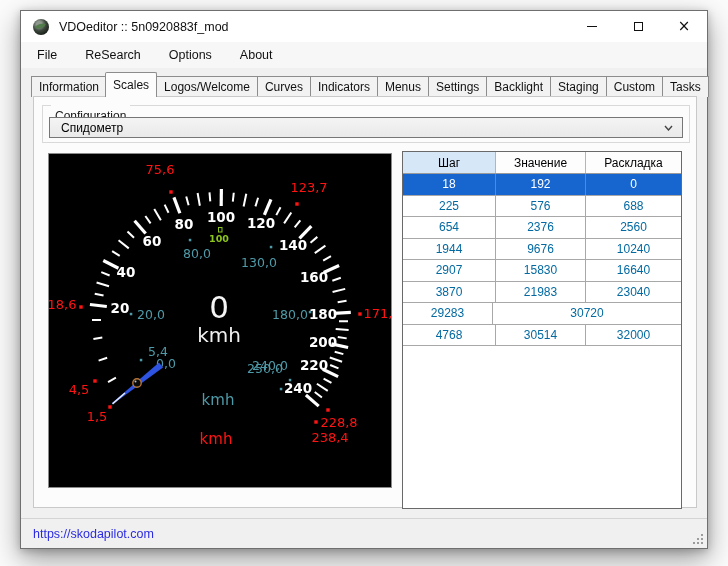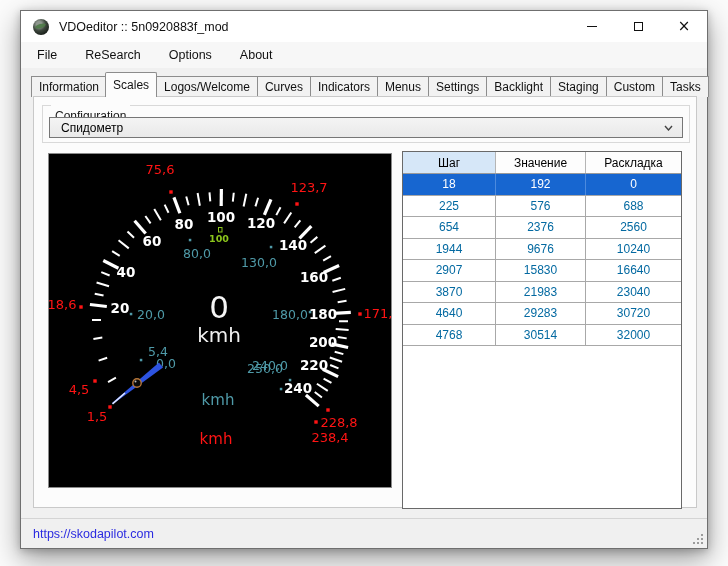--- a/index.html
+++ b/index.html
@@ -262,21 +262,20 @@
             <div class="grid-cell c0">2907</div>
             <div class="grid-cell c1">15830</div>
             <div class="grid-cell c2">16640</div>
           </div>
           <div class="grid-row">
             <div class="grid-cell c0">3870</div>
             <div class="grid-cell c1">21983</div>
             <div class="grid-cell c2">23040</div>
           </div>
           <div class="grid-row">
-            <div class="grid-cell c0">4640</div>
             <div class="grid-cell c1">29283</div>
             <div class="grid-cell c2">30720</div>
           </div>
           <div class="grid-row">
             <div class="grid-cell c0">4768</div>
             <div class="grid-cell c1">30514</div>
             <div class="grid-cell c2">32000</div>
           </div>
         </div>
     </div>

